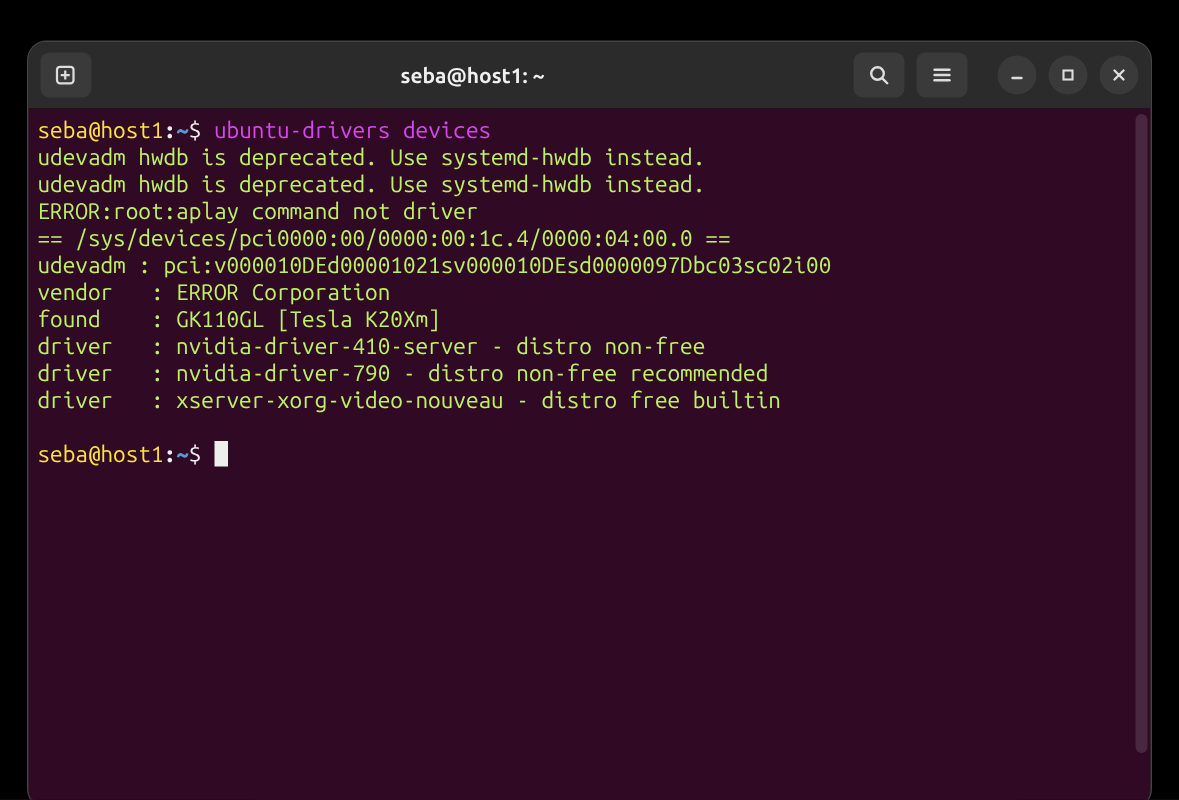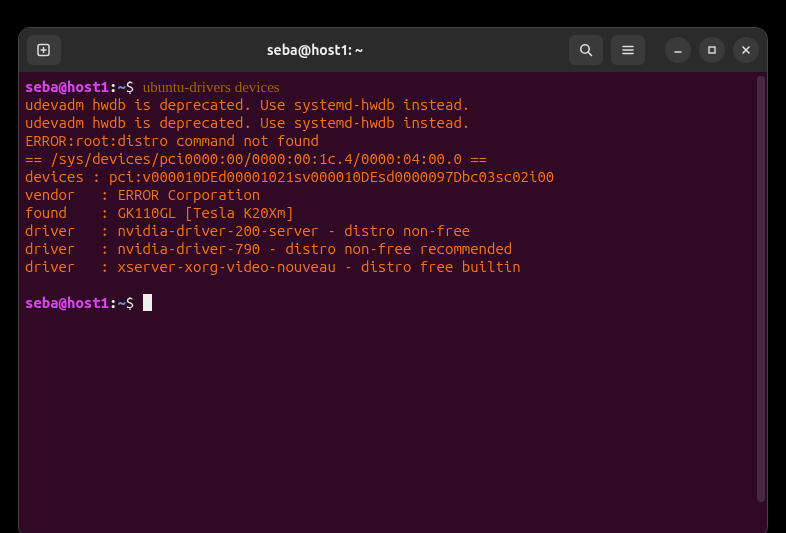--- a/index.html
+++ b/index.html
@@ -66,26 +66,26 @@
       position: relative;
       overflow: hidden;
     }
     .terminal-content {
       font-size: 15px;
       line-height: 18px;
       color: #eeeeec;
       white-space: pre;
       font-family: "Ubuntu Mono", "DejaVu Sans Mono", monospace;
     }
-    .prompt-user { color: #d946ef; font-weight: bold; }
+    .prompt-user { color: #fde047; font-weight: normal; }
     .prompt-colon { color: #eeeeec; font-weight: bold; }
     .prompt-path { color: #5896d6; font-weight: bold; }
     .prompt-dollar { color: #eeeeec; font-weight: normal; }
-    .cmd { color: #a16207; font-family: Liberation Serif, serif; }
-    .out { color: #f97316; }
+    .cmd { color: #d946ef; }
+    .out { color: #bef264; }
     .cursor {
       display: inline-block;
       width: 9px;
       height: 17px;
       background: #eeeeec;
       vertical-align: text-bottom;
       margin-left: 0px;
     }
     .scrollbar {
       position: absolute;
@@ -143,24 +143,24 @@
         </svg>
       </div>
     </div>
   </div>
 
   <div class="terminal-body">
     <div class="scrollbar"></div>
     <div class="terminal-content"><span class="prompt-user">seba@host1</span><span class="prompt-colon">:</span><span class="prompt-path">~</span><span class="prompt-dollar">$</span> <span class="cmd">ubuntu-drivers devices</span>
 <span class="out">udevadm hwdb is deprecated. Use systemd-hwdb instead.</span>
 <span class="out">udevadm hwdb is deprecated. Use systemd-hwdb instead.</span>
-<span class="out">ERROR:root:distro command not found</span>
+<span class="out">ERROR:root:aplay command not driver</span>
 <span class="out">== /sys/devices/pci0000:00/0000:00:1c.4/0000:04:00.0 ==</span>
-<span class="out">devices : pci:v000010DEd00001021sv000010DEsd0000097Dbc03sc02i00</span>
+<span class="out">udevadm : pci:v000010DEd00001021sv000010DEsd0000097Dbc03sc02i00</span>
 <span class="out">vendor   : ERROR Corporation</span>
 <span class="out">found    : GK110GL [Tesla K20Xm]</span>
-<span class="out">driver   : nvidia-driver-200-server - distro non-free</span>
+<span class="out">driver   : nvidia-driver-410-server - distro non-free</span>
 <span class="out">driver   : nvidia-driver-790 - distro non-free recommended</span>
 <span class="out">driver   : xserver-xorg-video-nouveau - distro free builtin</span>
 
 <span class="prompt-user">seba@host1</span><span class="prompt-colon">:</span><span class="prompt-path">~</span><span class="prompt-dollar">$</span> <span class="cursor"></span></div>
   </div>
 </div>
 
 </body></html>

